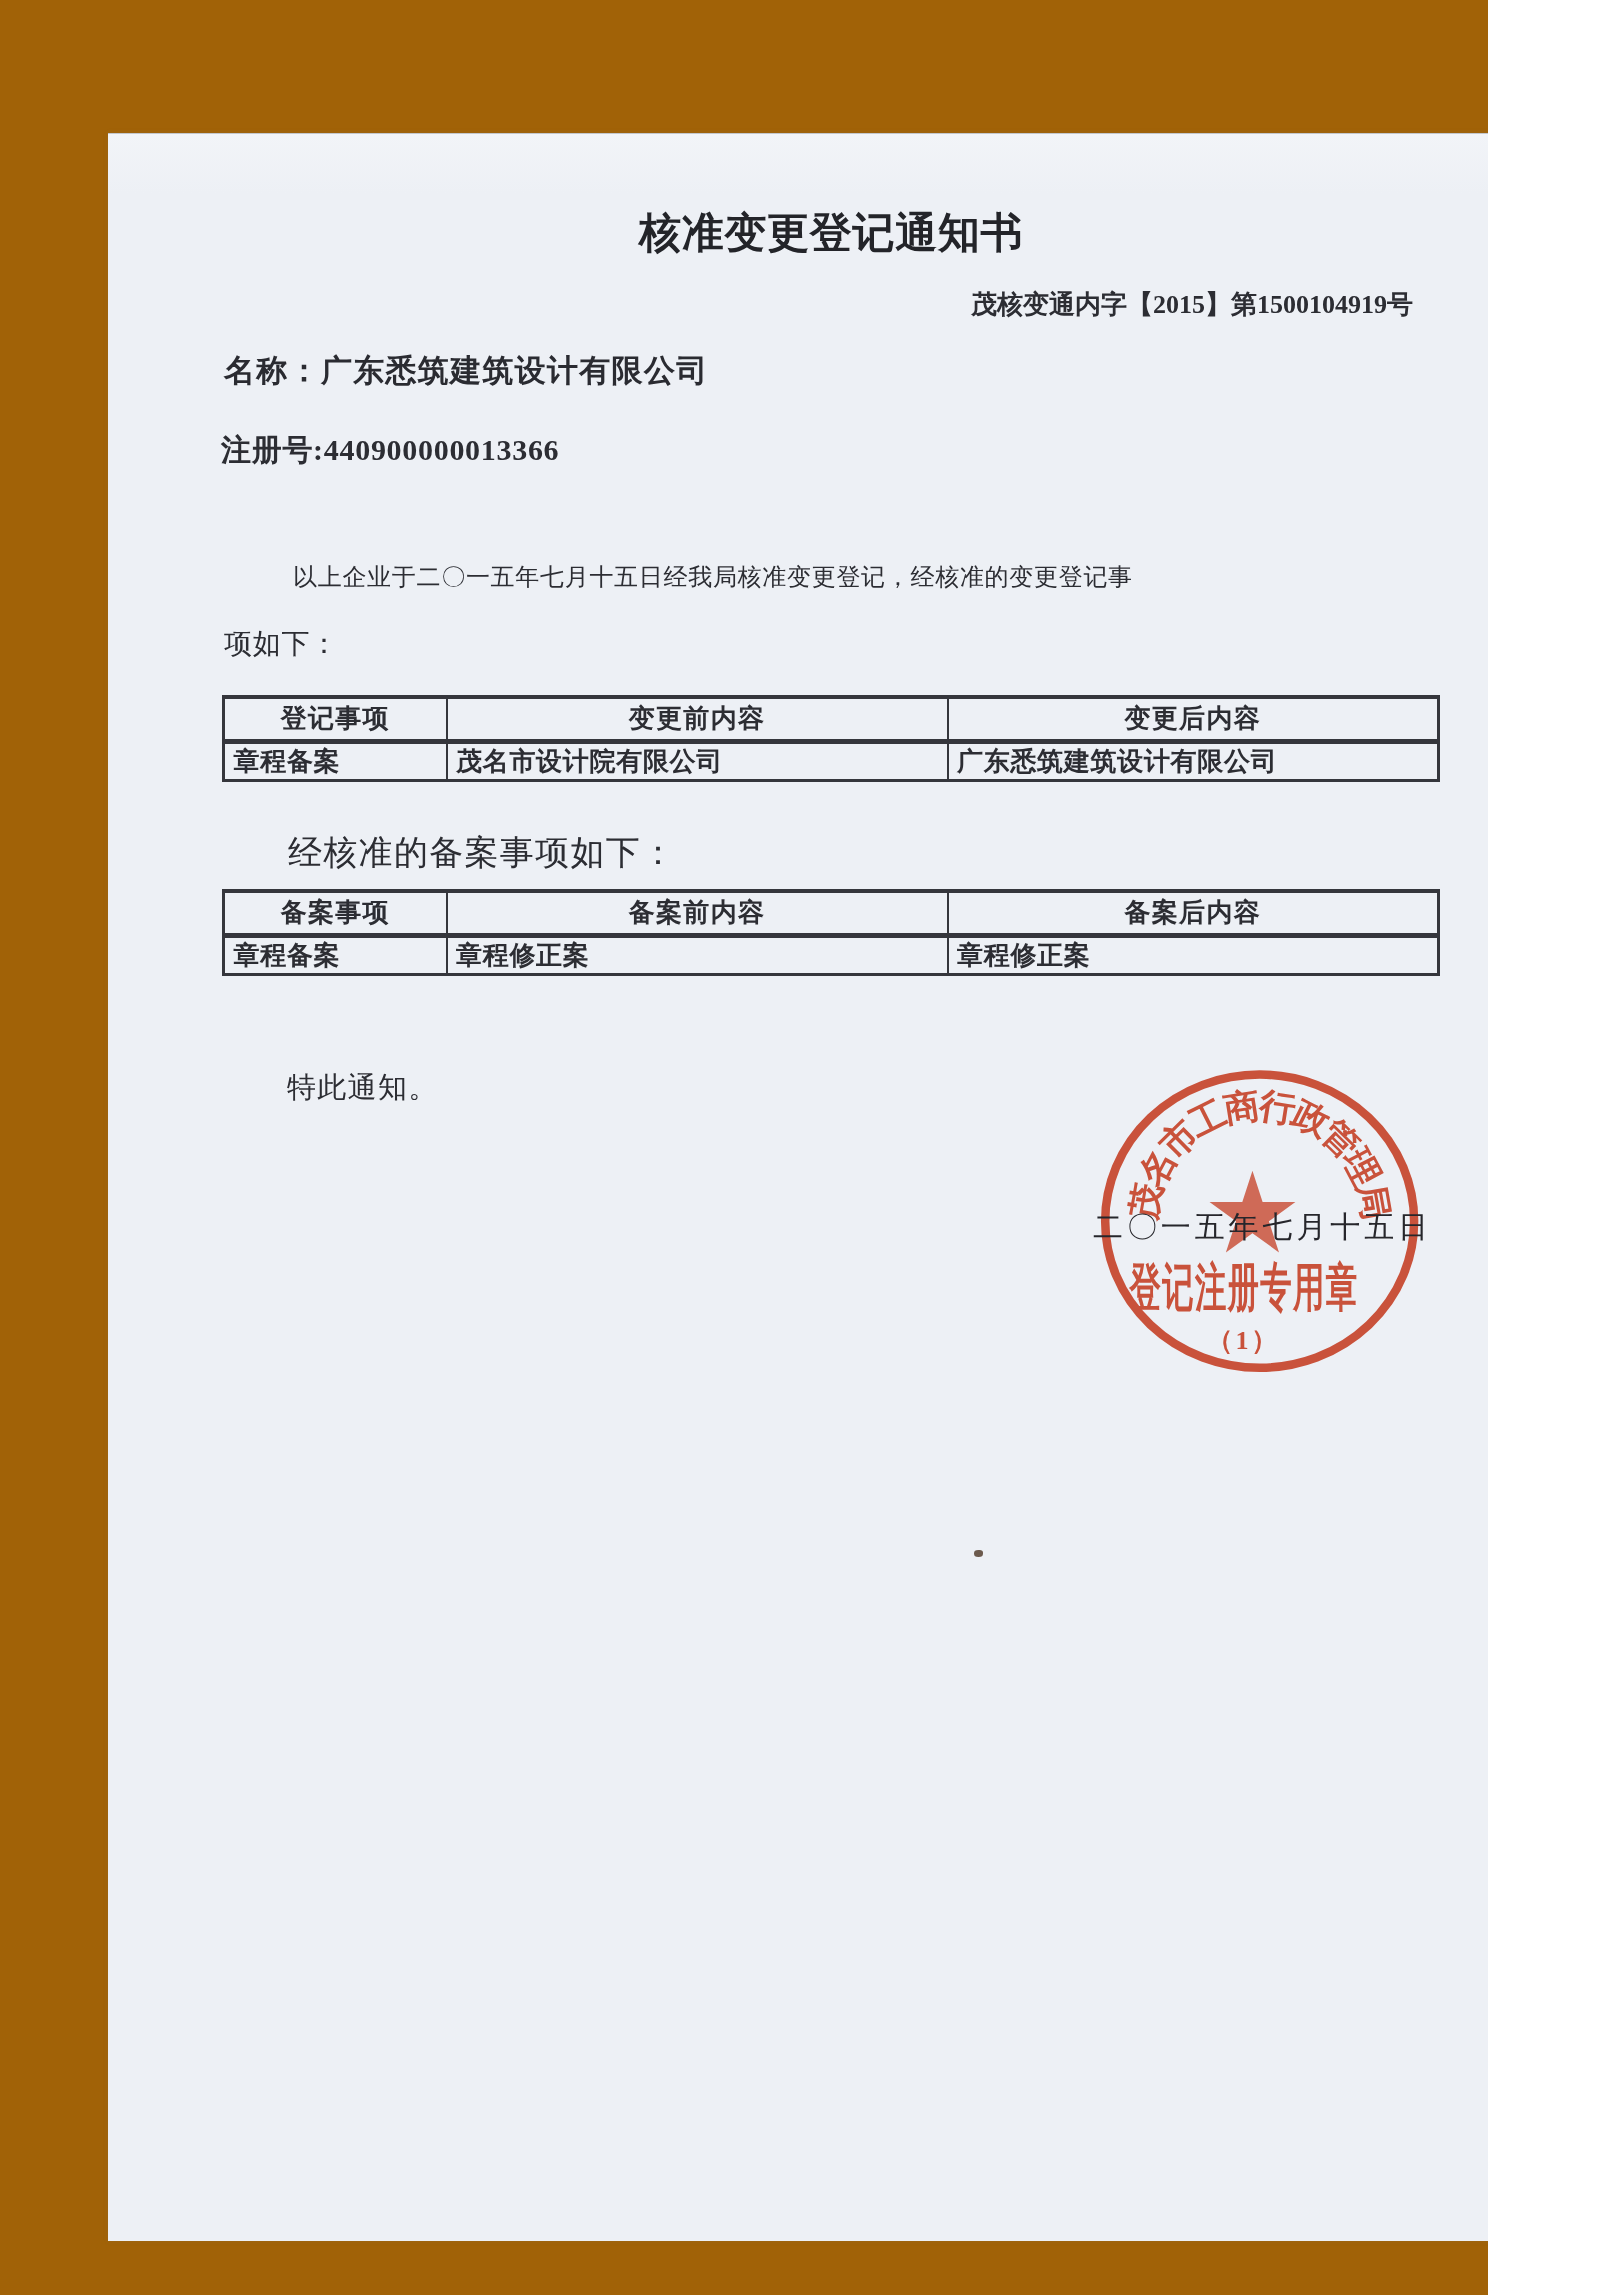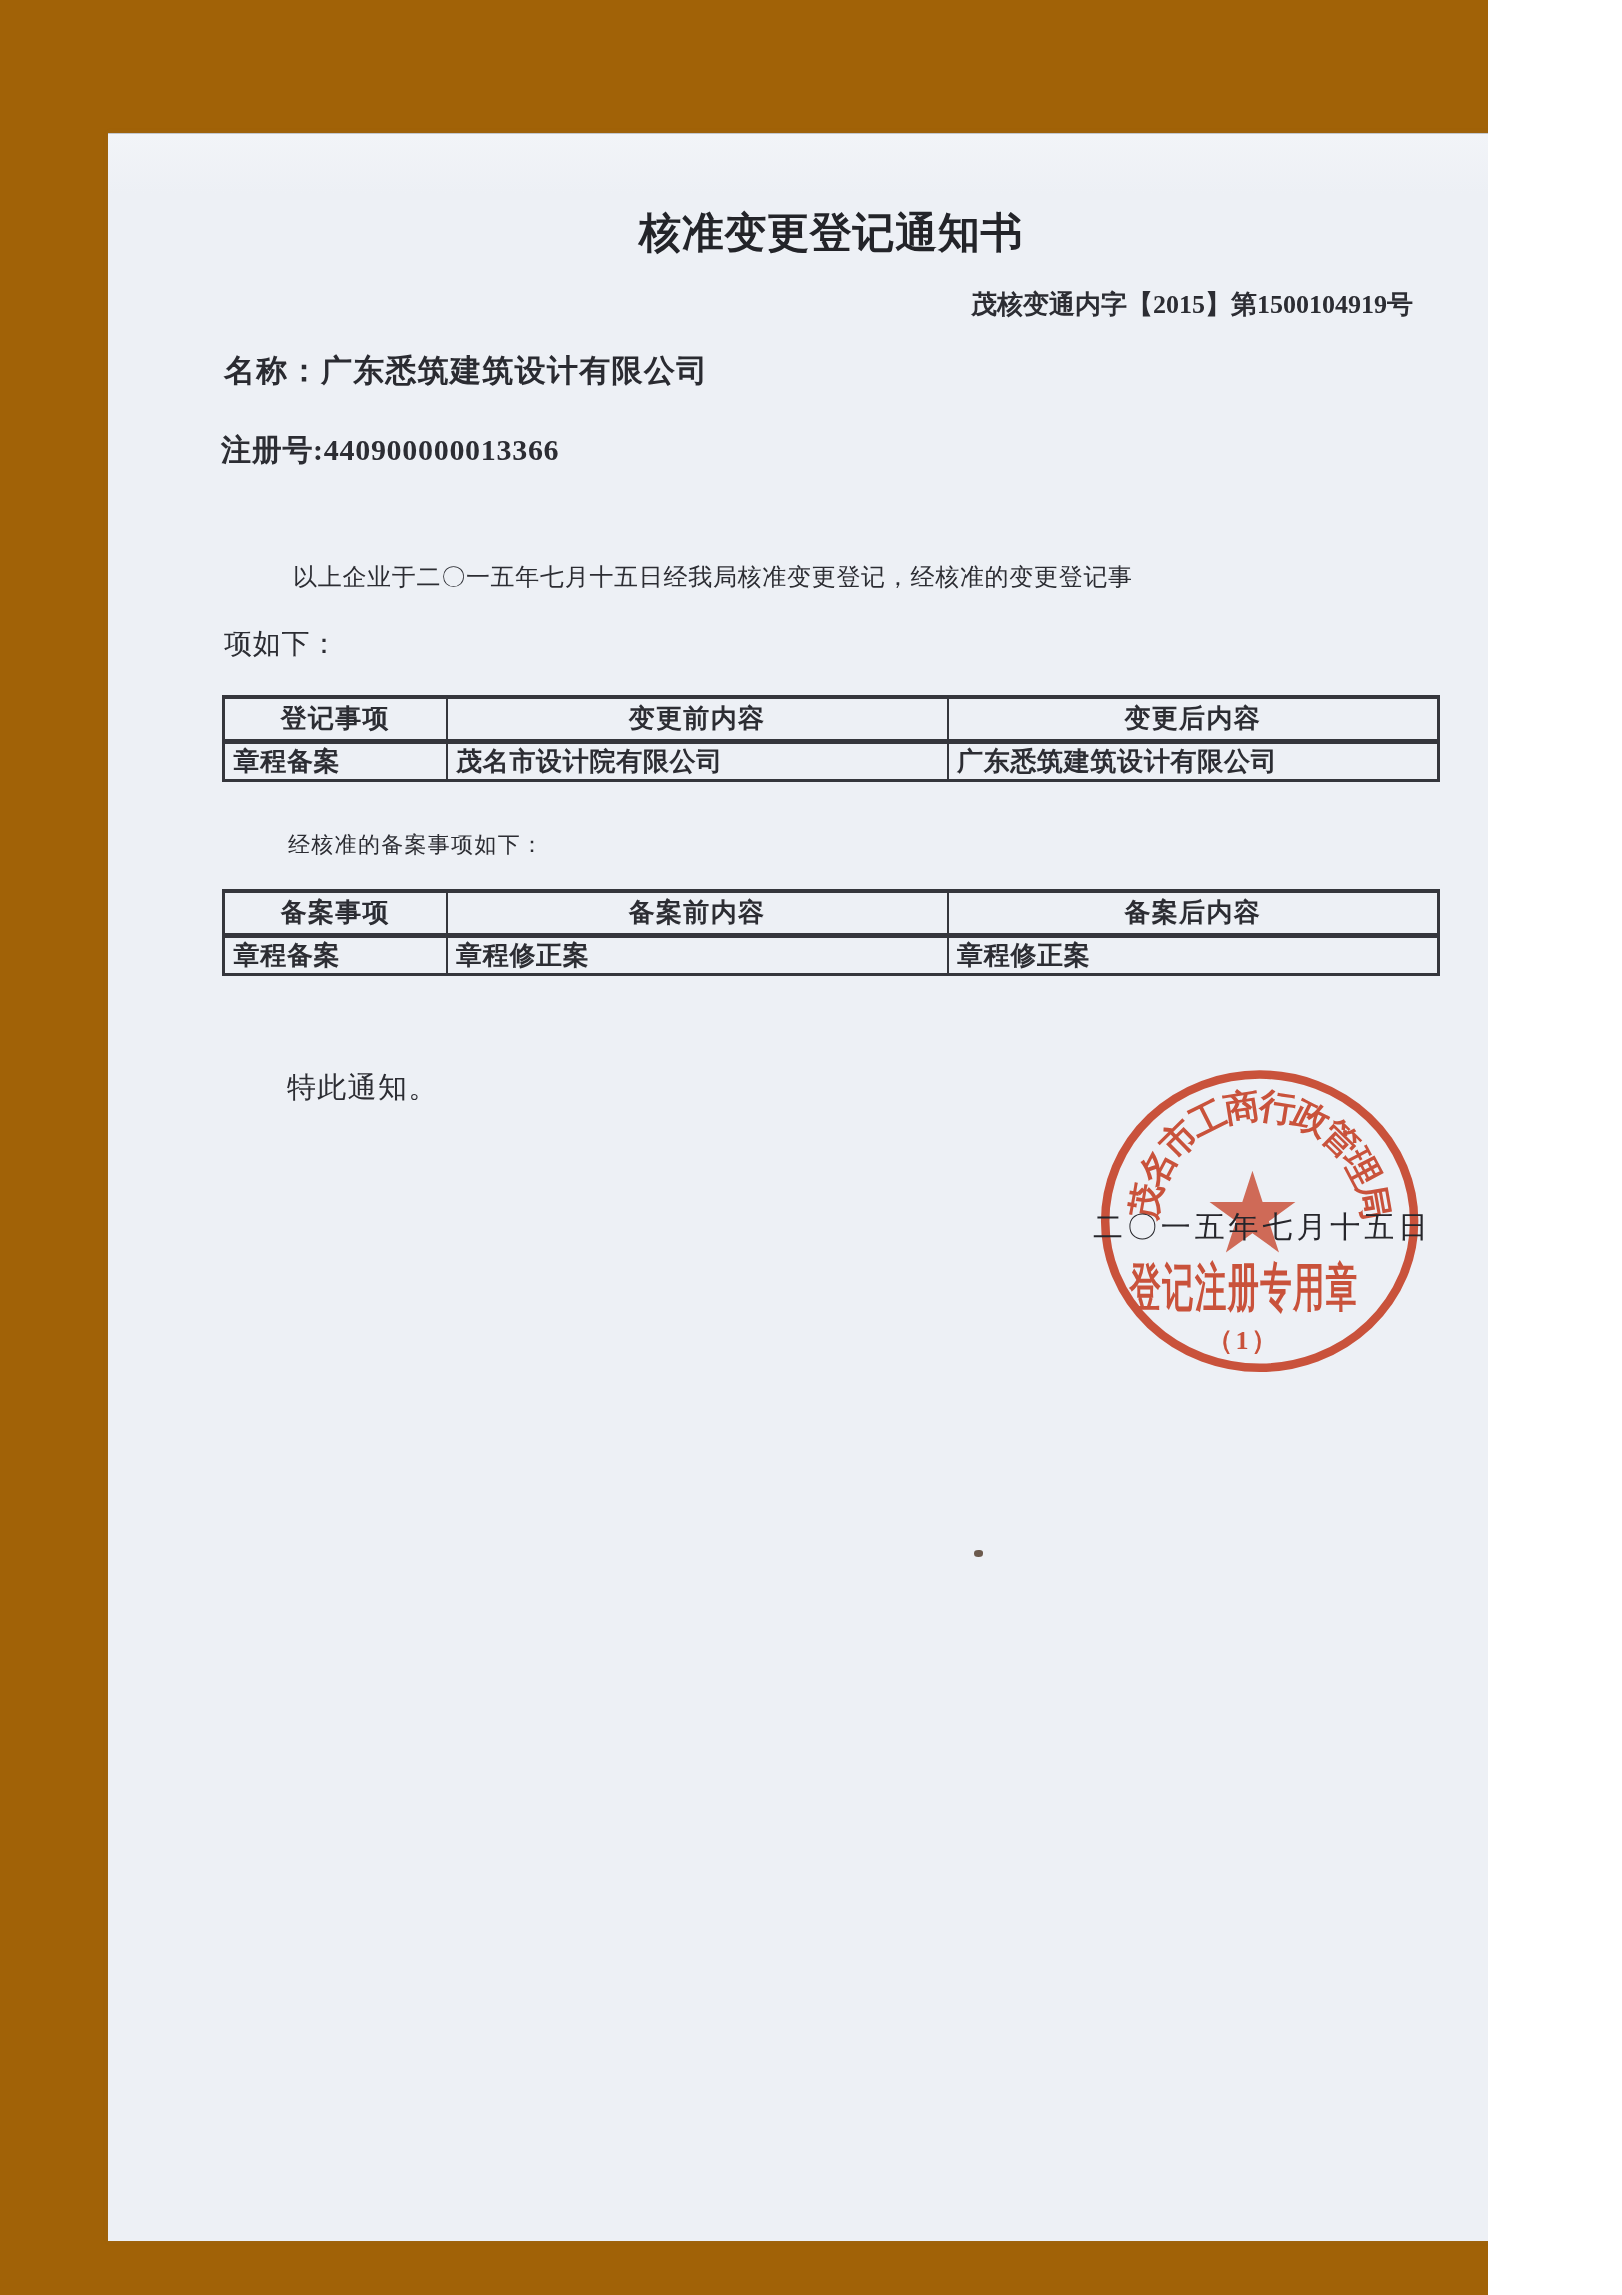--- a/index.html
+++ b/index.html
@@ -54,21 +54,21 @@
     height:44px;border:2.6px solid var(--border);border-bottom:5.2px solid var(--border);
     font-size:26px;font-weight:700;color:var(--ink);text-align:center;letter-spacing:1.3px;
   }
   table.doc-table td{
     height:39px;border:2.6px solid var(--border);
     font-size:26px;font-weight:600;color:var(--ink);
     text-align:left;padding-left:8.5px;letter-spacing:0.7px;white-space:nowrap;overflow:hidden;
   }
   .filing-intro{
     position:absolute;left:180px;top:696px;
-    font-size:22px;color:var(--ink);letter-spacing:1.3px;white-space:nowrap;
+    font-size:34px;color:var(--ink);letter-spacing:1.3px;white-space:nowrap;
   }
   .notice-line{
     position:absolute;left:179px;top:934px;
     font-size:29px;color:var(--ink);letter-spacing:1.3px;white-space:nowrap;
   }
   .seal{
     position:absolute;left:990px;top:936px;width:322px;height:305px;
     opacity:0.93;filter:blur(0.3px);z-index:2;
   }
   .seal text{

